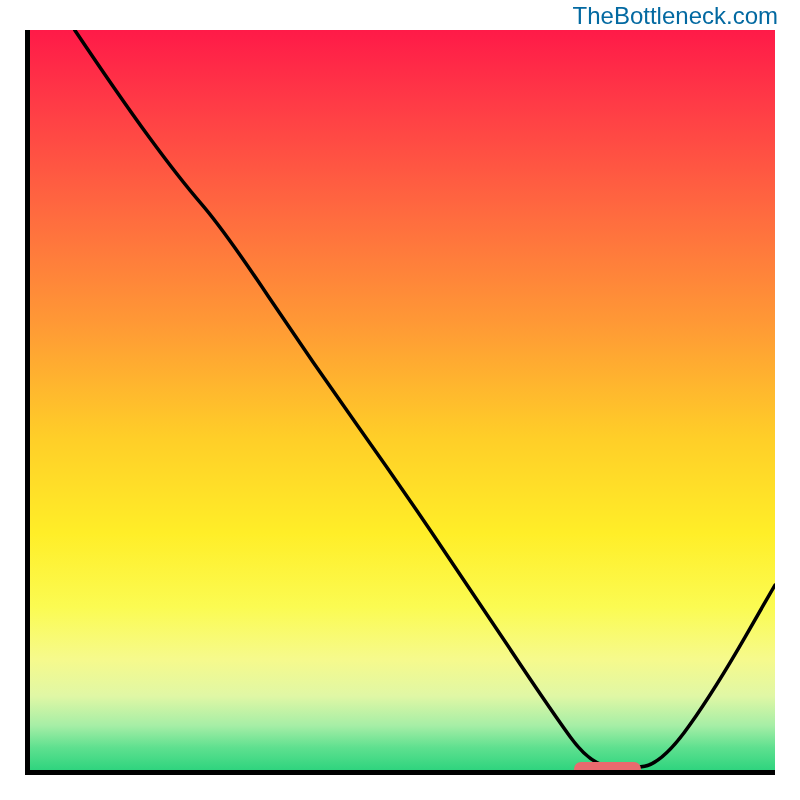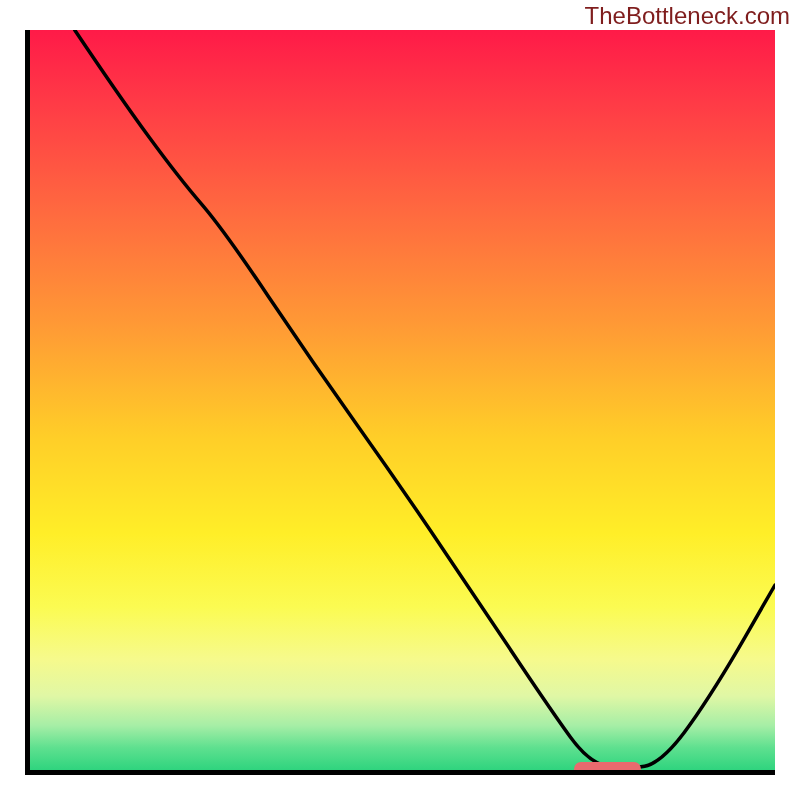--- a/index.html
+++ b/index.html
@@ -11,24 +11,24 @@
     font-family: Arial, Helvetica, sans-serif;
   }
   .container {
     position: relative;
     width: 800px;
     height: 800px;
   }
   .watermark {
     position: absolute;
     top: 2px;
-    right: 10px;
+    right: 22px;
     font-size: 24px;
     font-weight: 500;
-    color: #7f1d1d;
+    color: #0369a1;
     letter-spacing: 0px;
   }
   .plot-area {
     position: absolute;
     left: 25px;
     top: 30px;
     width: 750px;
     height: 745px;
     border-left: 5px solid #000;
     border-bottom: 5px solid #000;

